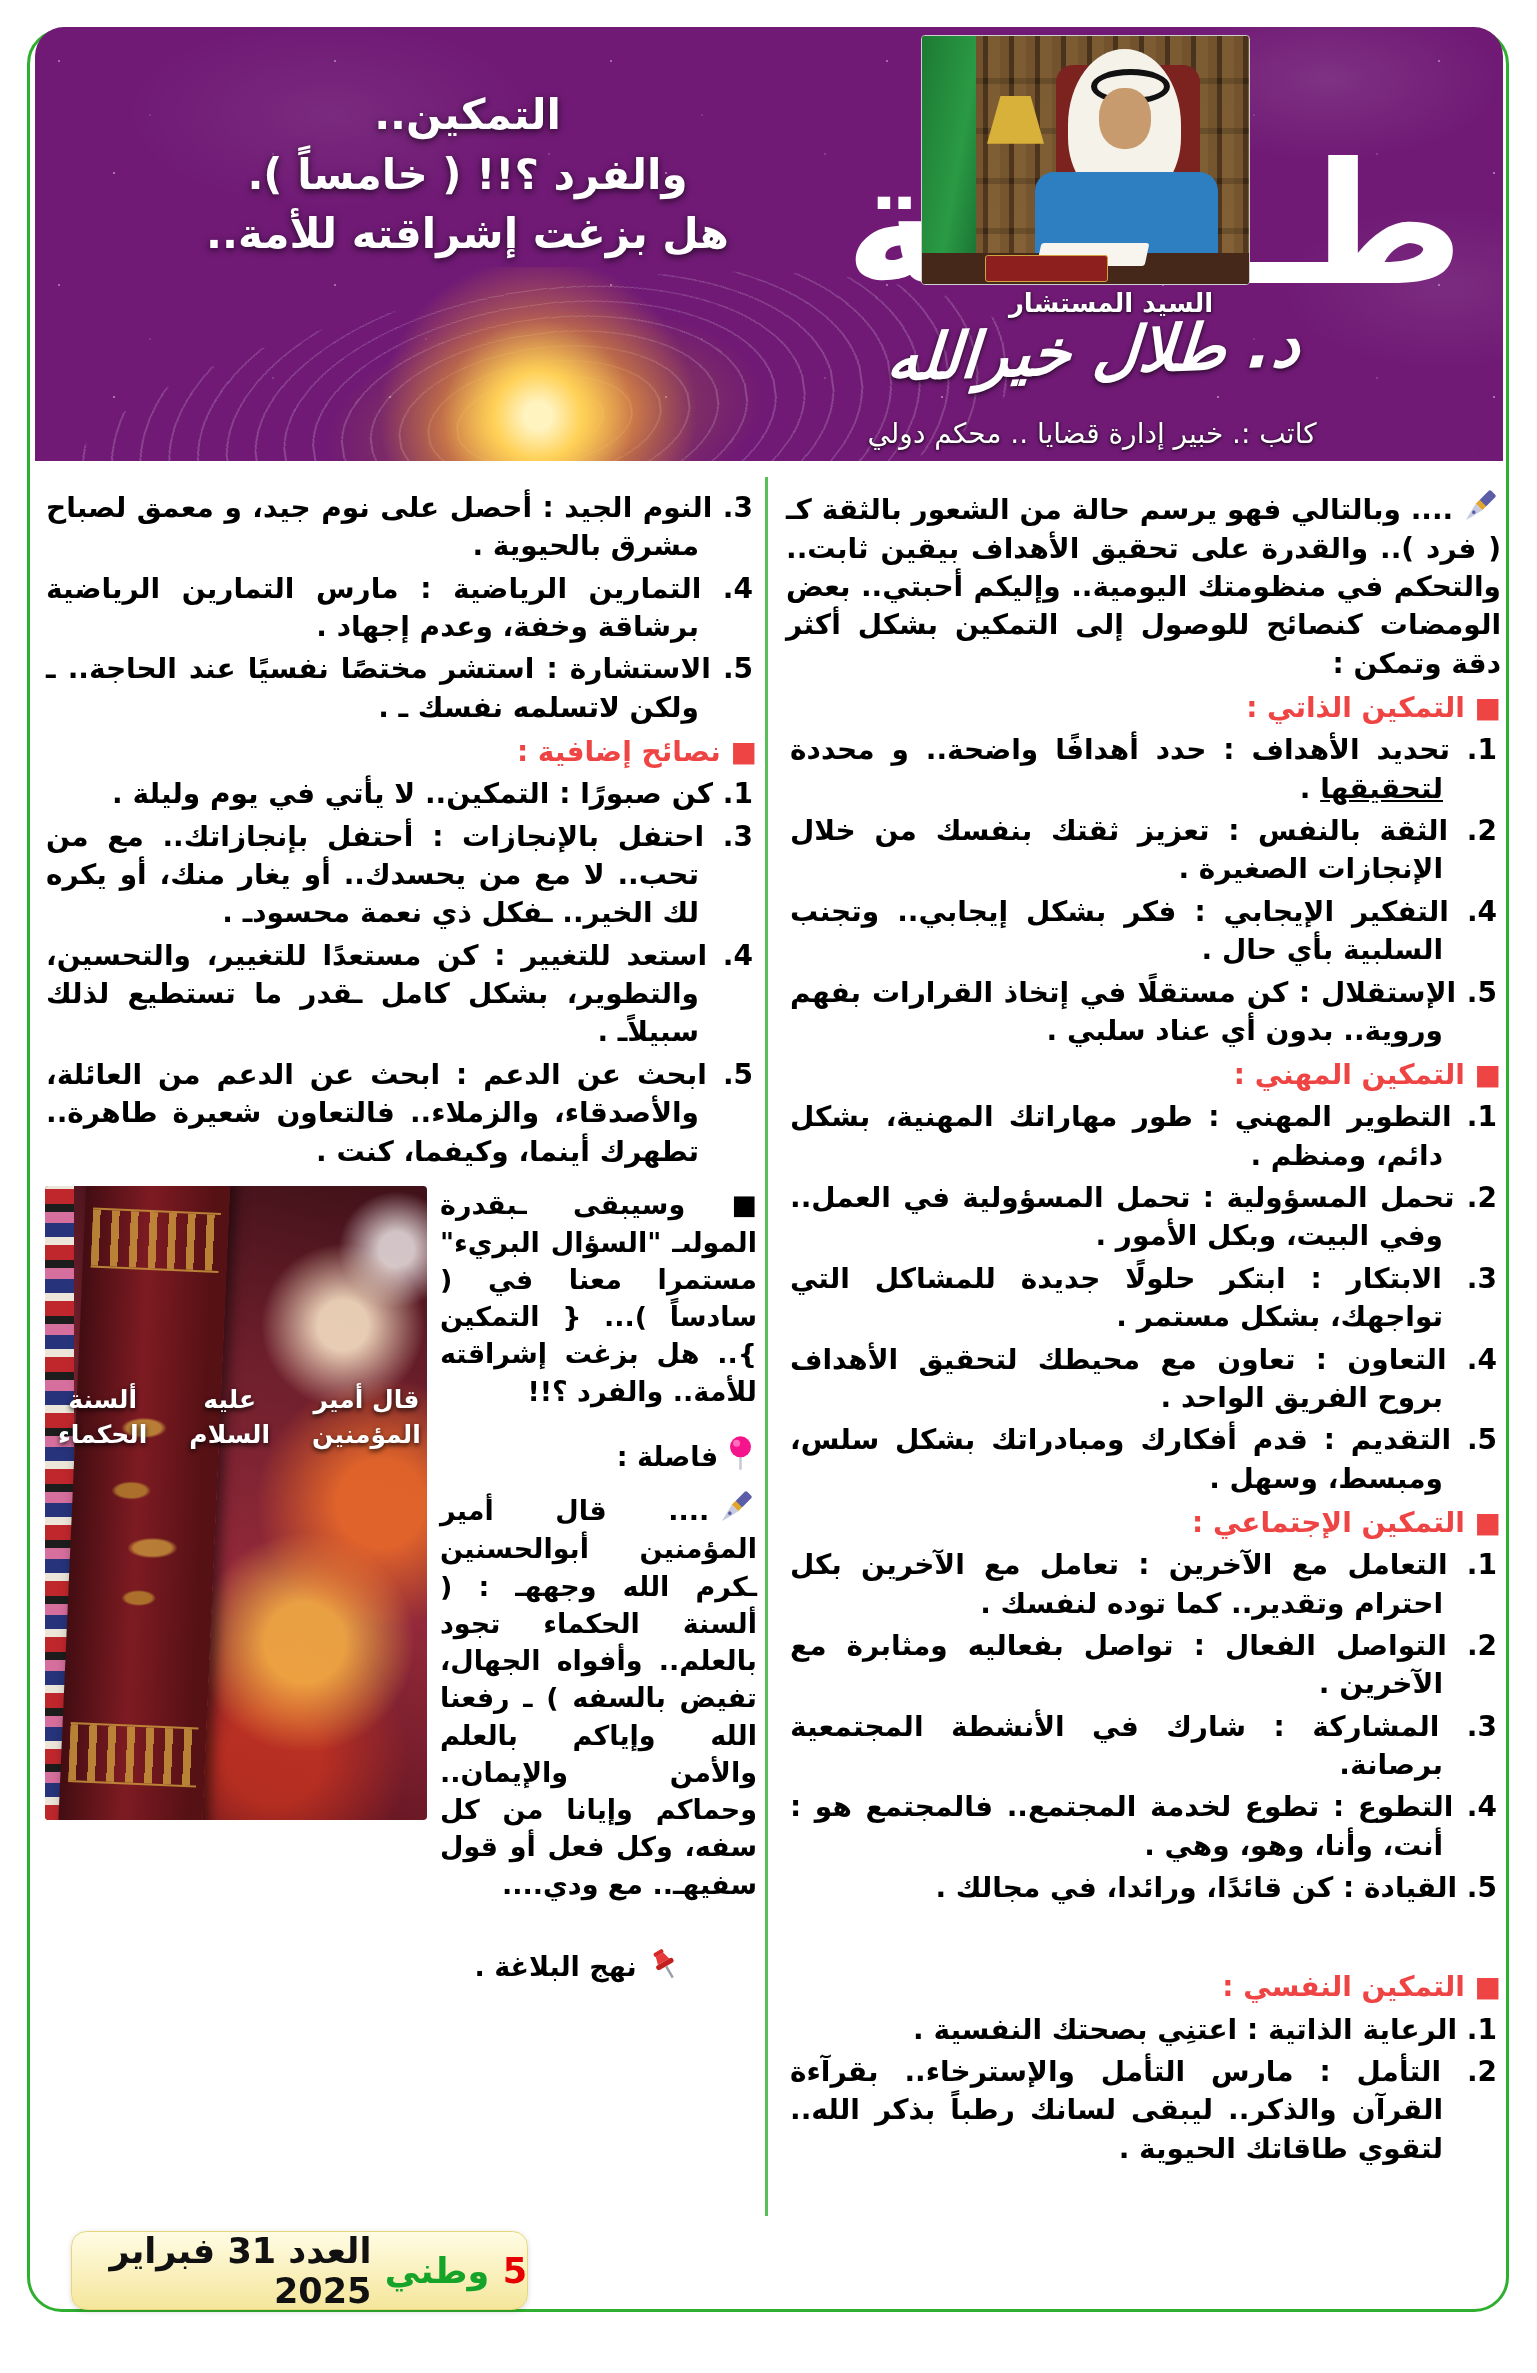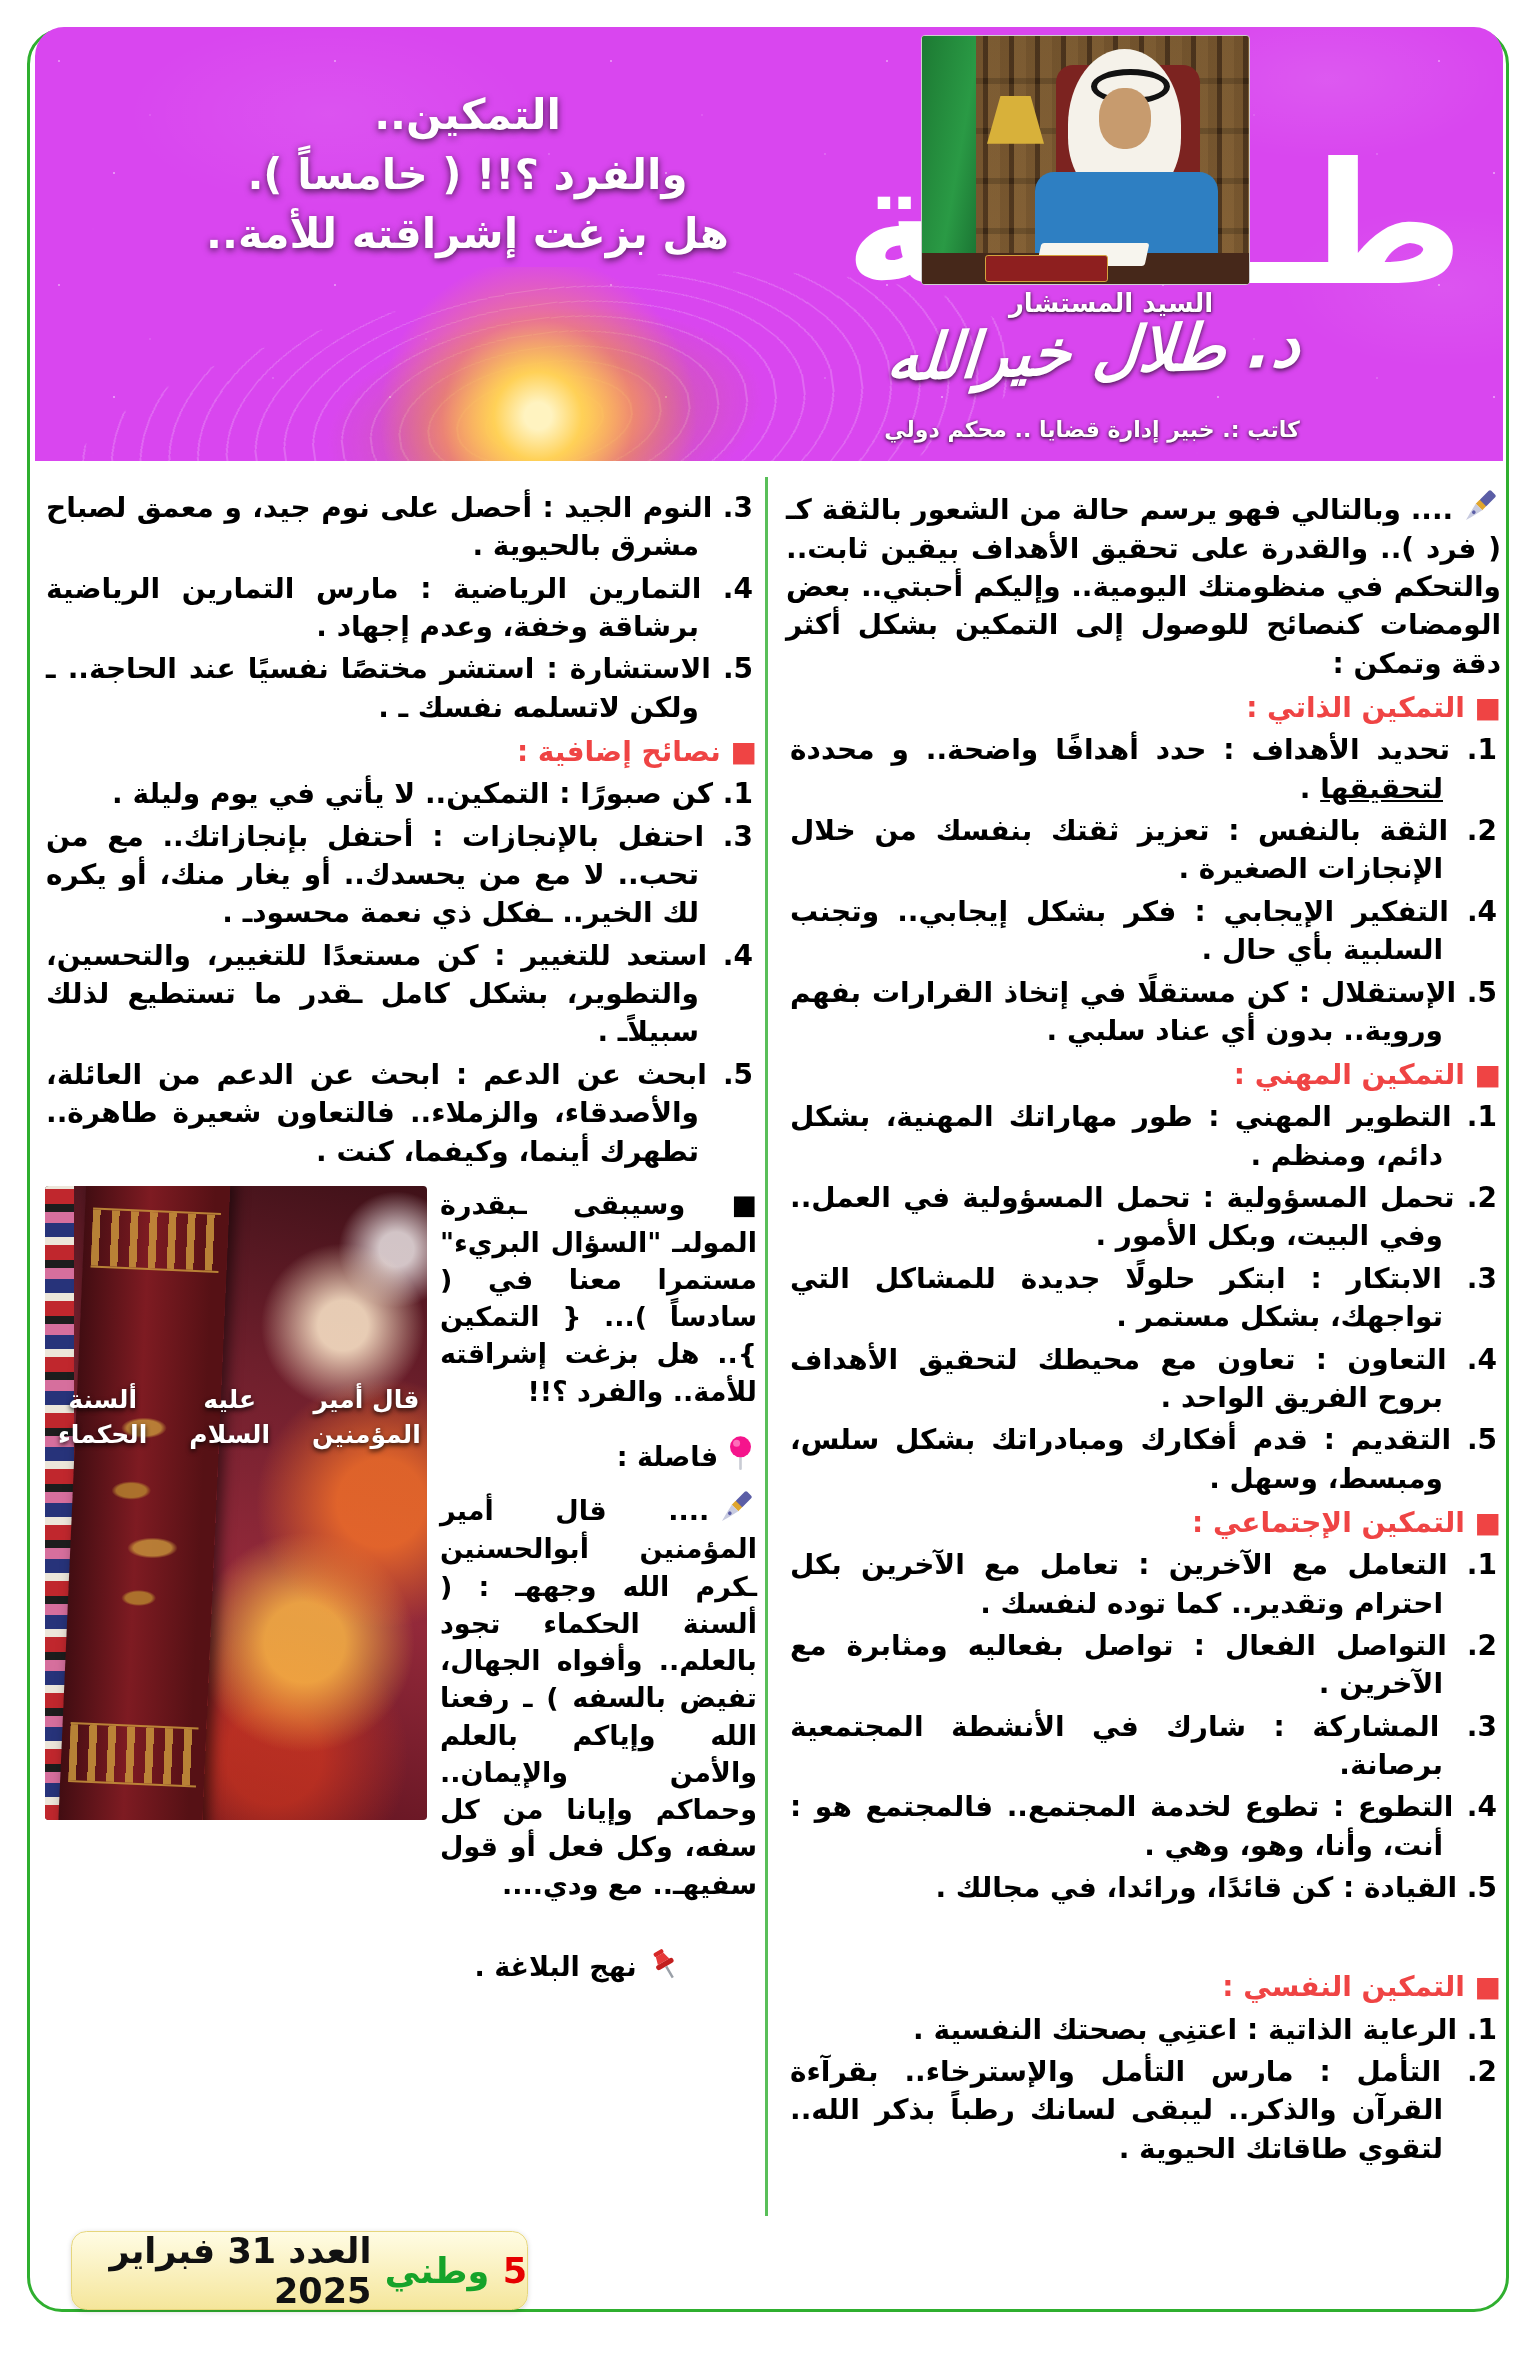--- a/index.html
+++ b/index.html
@@ -12,21 +12,21 @@
     position:absolute;left:27px;top:29px;width:1476px;height:2277px;
     border:3.8px solid #2faf2f;border-radius:35px;background:#fff;
   }
   .divider{
     position:absolute;left:765px;top:477px;width:2.9px;height:1739px;
     background:#2faf2f;opacity:.8;
   }
   
   .header{
     position:absolute;left:35px;top:27px;width:1468px;height:434px;
-    background:#d946ef;border-radius:29px 29px 0 0;overflow:hidden;z-index:3;
+    background:#701a75;border-radius:29px 29px 0 0;overflow:hidden;z-index:3;
   }
   .stars{
     position:absolute;inset:0;
     background-image:
       radial-gradient(1.9px 1.9px at 24px 34px, rgba(255,255,255,.95), transparent 60%),
       radial-gradient(1.4px 1.4px at 115px 88px, rgba(255,255,255,.7), transparent 60%),
       radial-gradient(1px 1px at 197px 40px, rgba(255,255,255,.85), transparent 60%),
       radial-gradient(2.4px 2.4px at 79px 146px, rgba(255,255,255,.8), transparent 60%),
       radial-gradient(1px 1px at 165px 175px, rgba(255,255,255,.6), transparent 60%),
       radial-gradient(1.5px 1.5px at 238px 127px, rgba(255,255,255,.75), transparent 60%),
@@ -89,21 +89,21 @@
     position:absolute;top:261px;left:884px;width:384px;z-index:6;direction:rtl;text-align:center;
     color:#fff;font-weight:bold;font-size:26px;text-shadow:0 1px 3.8px #000;
   }
   .signature{
     position:absolute;top:288px;left:780px;width:557px;z-index:6;direction:rtl;text-align:center;
     color:#fff;font-weight:bold;font-size:63px;font-style:italic;
     transform:rotate(-2deg) skewX(-6deg);text-shadow:0 1.9px 4.8px rgba(0,0,0,.7);
   }
   .byline{
     position:absolute;top:390px;left:759px;width:596px;z-index:6;direction:rtl;text-align:center;
-    color:#fff;font-weight:bold;font-size:22px;text-shadow:0 1px 3.8px #000;
+    color:#fff;font-weight:normal;font-size:28px;text-shadow:0 1px 3.8px #000;
   }
   
   .col{
     position:absolute;top:485px;width:715px;direction:rtl;text-align:justify;
     color:#000;font-weight:bold;font-size:28px;line-height:1.37;
   }
   .col-right{left:786px;}
   .col-left{left:42px;}
   .item{margin:4px;padding-right:54px;text-indent:-54px;}
   .item .u{text-decoration:underline;}

